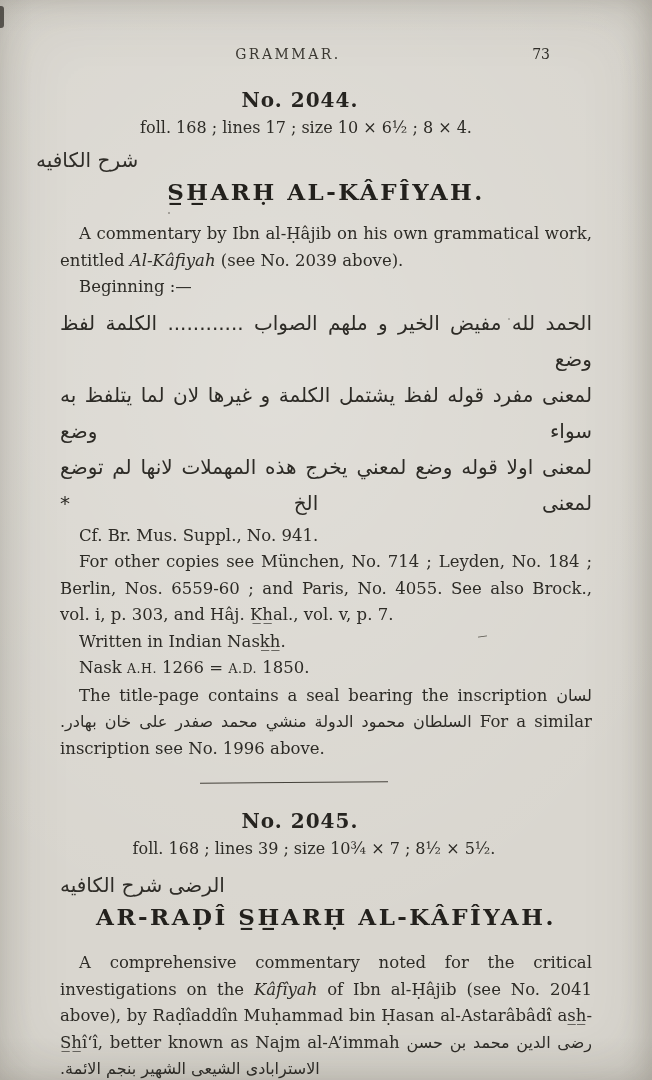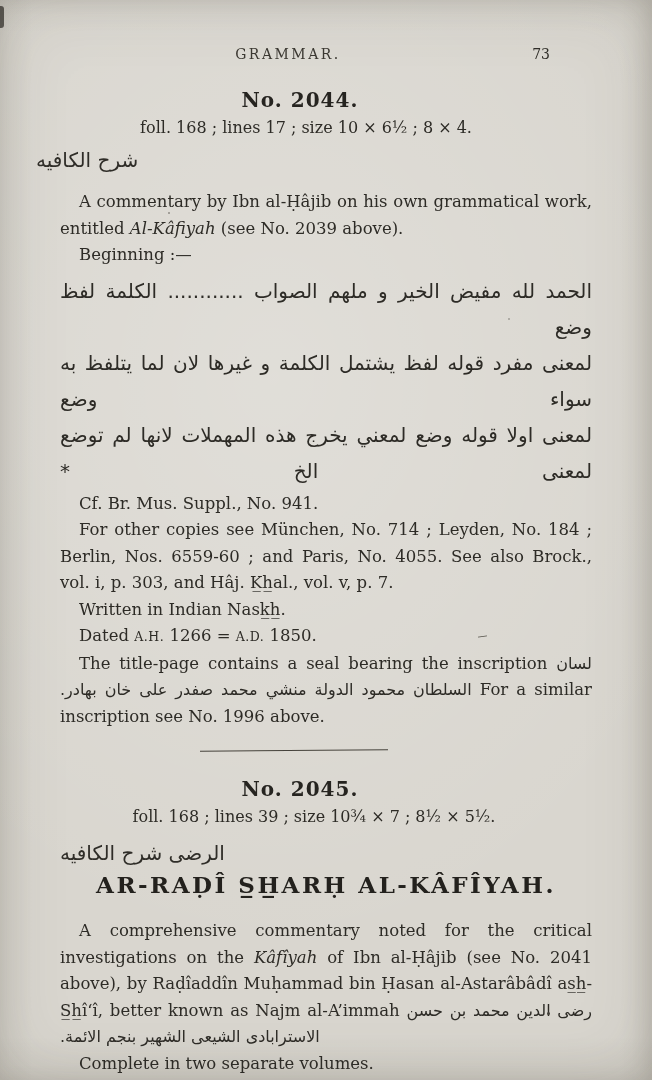--- a/index.html
+++ b/index.html
@@ -81,36 +81,37 @@
 
   <div class="page-header">
     <span class="section-title">GRAMMAR.</span>
     <span class="page-number">73</span>
   </div>
 
   <section>
     <h2 class="entry-number">No. 2044.</h2>
     <p class="collation">foll. 168 ; lines 17 ; size 10 × 6½ ; 8 × 4.</p>
     <p class="arabic-title" dir="rtl" style="transform:translateX(-24px);">شرح الكافيه</p>
+    <h1 class="entry-title">S̲H̲ARḤ AL-KÂFÎYAH.</h1>
 
     <p class="para first"><span>A commentary by Ibn al-Ḥâjib on his own grammatical work, entitled </span><span class="italic">Al-Kâfiyah</span><span> (see No. 2039 above).</span></p>
 
     <p class="para">Beginning :—</p>
 
     <div class="arabic-excerpt">
       <div class="arabic-line">الحمد لله مفيض الخير و ملهم الصواب ............ الكلمة لفظ وضع</div>
       <div class="arabic-line">لمعنى مفرد قوله لفظ يشتمل الكلمة و غيرها لان لما يتلفظ به سواء وضع</div>
       <div class="arabic-line">لمعنى اولا قوله وضع لمعني يخرج هذه المهملات لانها لم توضع لمعنى الخ *</div>
     </div>
 
     <p class="para">Cf. Br. Mus. Suppl., No. 941.</p>
     <p class="para">For other copies see München, No. 714 ; Leyden, No. 184 ; Berlin, Nos. 6559-60 ; and Paris, No. 4055.  See also Brock., vol. i, p. 303, and Hâj. K̲h̲al., vol. v, p. 7.</p>
     <p class="para">Written in Indian Nask̲h̲.</p>
 
-    <p class="para"><span>Dated </span><span class="sc">A.H.</span><span> 1266 = </span><span class="sc">A.D.</span><span> 1850.</span></p>
+    <p class="para"><span>Nask </span><span class="sc">A.H.</span><span> 1266 = </span><span class="sc">A.D.</span><span> 1850.</span></p>
 
     <p class="para"><span>The title-page contains a seal bearing the inscription </span><span class="ar" dir="rtl">لسان السلطان محمود الدولة منشي محمد صفدر على خان بهادر.</span><span> For a similar inscription see No. 1996 above.</span></p>
   </section>
 
   <hr class="divider">
   <div class="divider-tick"></div>
 
   <section>
     <h2 class="entry-number" style="margin-top:26px;">No. 2045.</h2>
     <p class="collation" style="transform:translateX(-12px);">foll. 168 ; lines 39 ; size 10¾ × 7 ; 8½ × 5½.</p>

